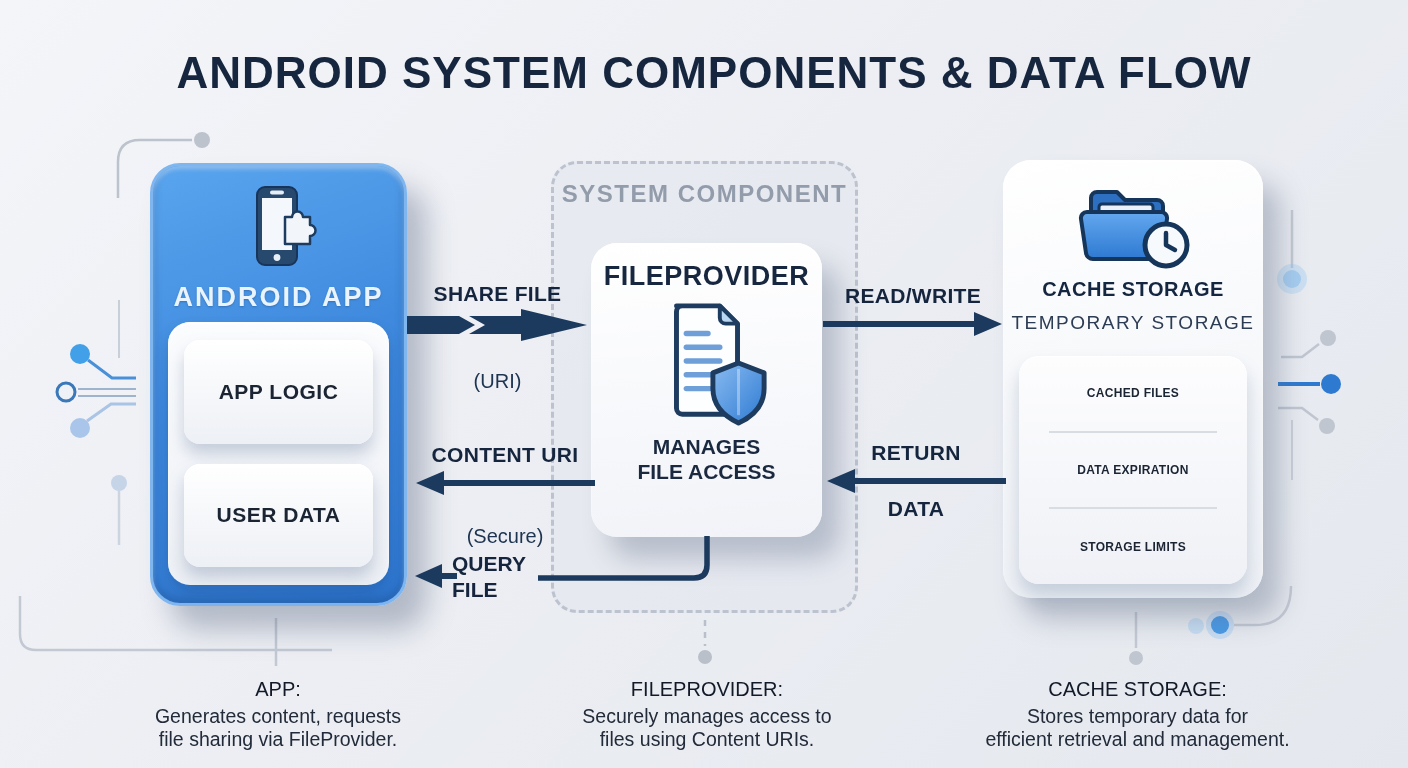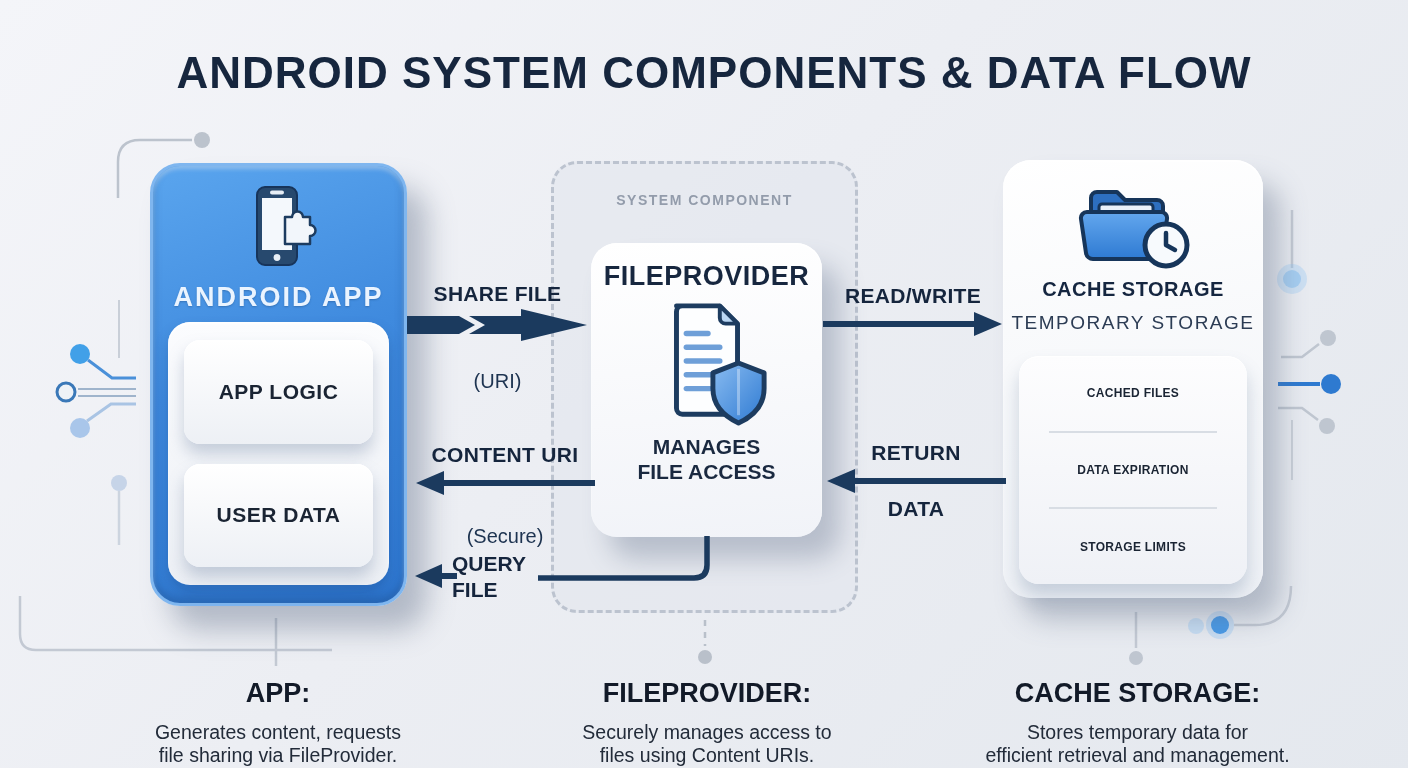--- a/index.html
+++ b/index.html
@@ -39,22 +39,22 @@
     box-shadow:0 10px 16px rgba(110,130,160,.35), inset 0 1px 0 #fff;
     font-size:21px;font-weight:700;letter-spacing:.5px;color:#1a2433;
   }
   
   .system-box{
     position:absolute;left:551px;top:161px;width:307px;height:452px;z-index:2;
     border:3px dashed #bcc3cf;border-radius:26px;box-sizing:border-box;
     background:rgba(226,230,237,.55);
   }
   .system-label{
-    position:absolute;left:0;top:28px;width:100%;text-align:center;
-    font-size:14px;font-weight:700;letter-spacing:1.5px;color:#939cab;
+    position:absolute;left:0;top:16px;width:100%;text-align:center;
+    font-size:24px;font-weight:700;letter-spacing:1.5px;color:#939cab;
   }
   .fp-card{
     position:absolute;left:591px;top:243px;width:231px;height:294px;z-index:4;
     border-radius:26px;background:linear-gradient(175deg,#ffffff 0%,#f1f3f8 100%);
     box-shadow:18px 22px 26px rgba(84,100,126,.32), inset 0 2px 2px #fff;
     display:flex;flex-direction:column;align-items:center;
   }
   .fp-title{margin-top:18px;font-size:27px;font-weight:700;letter-spacing:.5px;color:#17273f;}
   .fp-icon{margin-top:6px;}
   .fp-caption{text-align:center;font-size:21px;font-weight:700;line-height:25px;color:#1a2940;}
@@ -81,21 +81,21 @@
   .arrow-block{position:absolute;z-index:5;text-align:center;}
   .arrow-label{font-size:21px;font-weight:700;letter-spacing:.3px;color:#15253d;}
   .arrow-sublabel{font-size:20px;font-weight:500;color:#1d3350;margin-top:28px;}
   .arrow-svg{display:block;margin:2px auto;}
   .qf-elbow{position:absolute;left:533px;top:536px;z-index:5;}
   .qf-head{position:absolute;left:412px;top:561px;z-index:5;}
   .qf-label{position:absolute;left:452px;top:551px;width:86px;z-index:5;text-align:left;
     font-size:21px;font-weight:700;line-height:26px;color:#15253d;}
   
   .caption{position:absolute;top:678px;z-index:2;text-align:center;}
-  .caption-title{font-size:27px;font-weight:700;color:#121a28;margin-bottom:12px;}
+  .caption-title{font-size:20px;font-weight:400;color:#121a28;margin-bottom:4px;}
   .caption-line{font-size:19.5px;font-weight:400;color:#222b39;line-height:23px;}
 </style>
 </head>
 <body>
 
 <div class="canvas">
 
   <svg class="decor" width="1408" height="768">
 
     <path d="M118,198 L118,162 Q118,140 140,140 L192,140" stroke="#bcc3cd" stroke-width="2.5" fill="none"></path>

